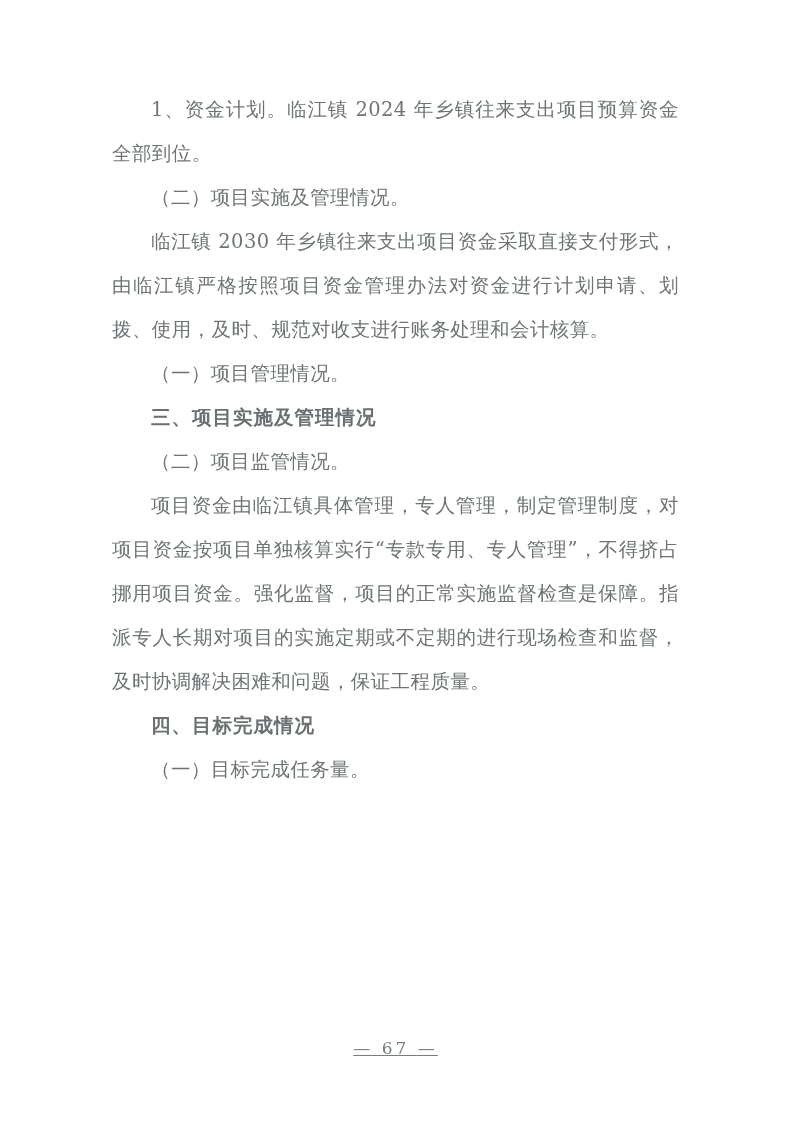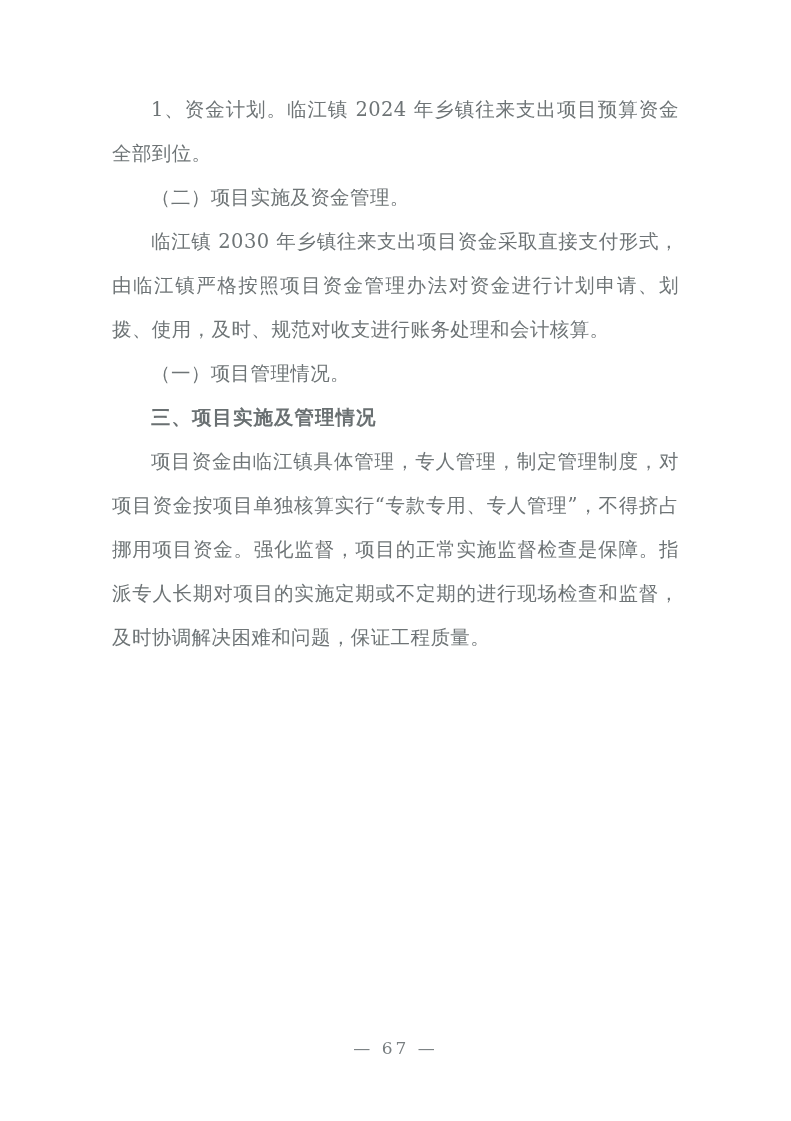--- a/index.html
+++ b/index.html
@@ -41,28 +41,32 @@
   .page-footer {
     position: absolute;
     left: 0;
     right: 0;
     bottom: 58px;
     text-align: center;
     font-size: 17px;
     color: #787e80;
     letter-spacing: 3px;
     font-family: "DejaVu Serif", "Liberation Serif", serif;
+    text-decoration: underline;
   }
 </style>
 </head>
 <body>
 
 <div class="page">
   <div class="doc-body">
     <p class="para">1、资金计划。临江镇 2024 年乡镇往来支出项目预算资金全部到位。</p>
-    <p class="para">（二）项目实施及资金管理。</p>
+    <p class="para">（二）项目实施及管理情况。</p>
     <p class="para">临江镇 2030 年乡镇往来支出项目资金采取直接支付形式，由临江镇严格按照项目资金管理办法对资金进行计划申请、划拨、使用，及时、规范对收支进行账务处理和会计核算。</p>
     <p class="para">（一）项目管理情况。</p>
     <p class="para heading">三、项目实施及管理情况</p>
+    <p class="para">（二）项目监管情况。</p>
     <p class="para">项目资金由临江镇具体管理，专人管理，制定管理制度，对项目资金按项目单独核算实行“专款专用、专人管理”，不得挤占挪用项目资金。强化监督，项目的正常实施监督检查是保障。指派专人长期对项目的实施定期或不定期的进行现场检查和监督，及时协调解决困难和问题，保证工程质量。</p>
+    <p class="para heading">四、目标完成情况</p>
+    <p class="para">（一）目标完成任务量。</p>
   </div>
   <div class="page-footer">—  67  —</div>
 </div>
 
 </body></html>

